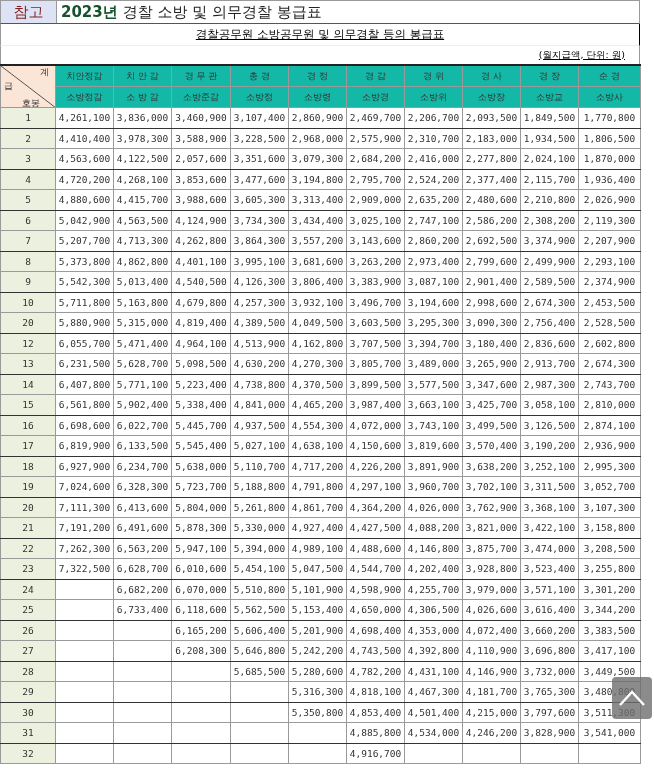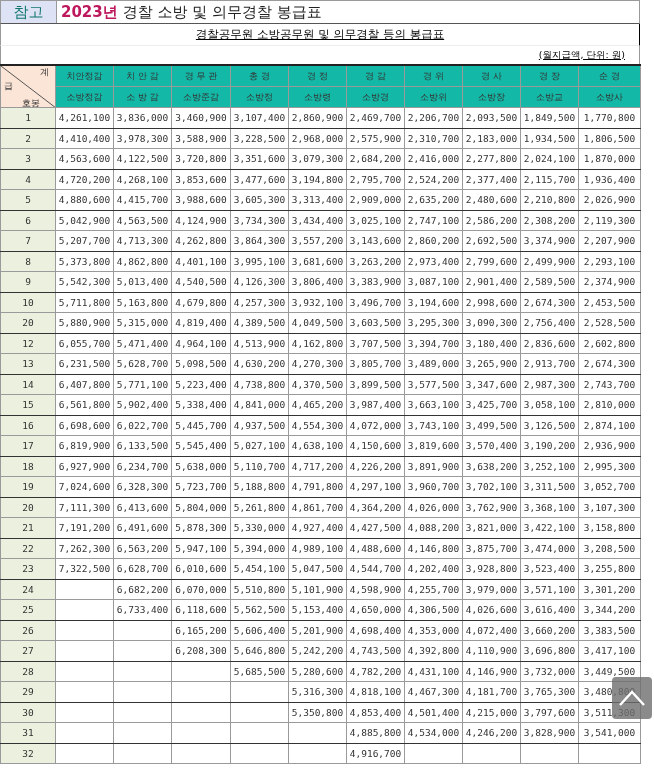--- a/index.html
+++ b/index.html
@@ -1,21 +1,21 @@
 <!DOCTYPE html>
 <html><head>
 <meta charset="utf-8">
 <style>
   html, body { margin:0; padding:0; background:#ffffff; }
   body { width:654px; height:771px; overflow:hidden; position:relative; font-family:"DejaVu Sans", sans-serif; }
   .wrap { position:absolute; left:0; top:0; width:640px; }
   .title-row { display:flex; height:24px; border:1px solid #9a9a9a; border-bottom:1px solid #555; box-sizing:border-box; }
-  .title-tag { width:55px; background:#dde3f4; color:#0f766e; font-size:15px; display:flex; align-items:center; justify-content:center; border-right:1px solid #9a9a9a; }
+  .title-tag { width:55px; background:#dde3f4; color:#7f1d1d; font-size:15px; display:flex; align-items:center; justify-content:center; border-right:1px solid #9a9a9a; }
   .title-main { flex:1; font-size:15px; display:flex; align-items:center; padding-left:4px; color:#222; }
-  .title-year { color:#be185d; font-weight:bold; margin-right:5px; }
+  .title-year { color:#14532d; font-weight:bold; margin-right:5px; }
   .subtitle-row { height:22px; display:flex; align-items:center; justify-content:center; font-size:11.5px; border-left:1px solid #9a9a9a; border-right:1px solid #000000; box-sizing:border-box; border-bottom:1px solid #eee; }
   .subtitle-row span { text-decoration:underline; }
   .unit-row { height:18px; display:flex; align-items:center; justify-content:flex-end; font-size:9.5px; padding-right:14px; border-left:1px solid #9a9a9a; border-right:1px solid #9a9a9a; box-sizing:border-box; }
   .unit-row span { text-decoration:underline; }
   table { border-collapse:collapse; table-layout:fixed; width:640px; font-family:"DejaVu Sans Mono", monospace; }
   th, td { border:1px solid #9a9a9a; padding:0; font-size:9.5px; text-align:center; color:#333; overflow:hidden; white-space:nowrap; }
   thead th { background:#14b8a6; font-weight:normal; font-family:"DejaVu Sans", sans-serif; font-size:9px; height:20px; }
   thead tr:first-child th { border-top:2px solid #222; }
   .corner { position:relative; background:#fbe5d6; }
   .corner svg { position:absolute; left:0; top:0; }
@@ -117,21 +117,21 @@
           <td>2,575,900</td>
           <td>2,310,700</td>
           <td>2,183,000</td>
           <td>1,934,500</td>
           <td>1,806,500</td>
         </tr>
         <tr class="thick">
           <td class="grade">3</td>
           <td>4,563,600</td>
           <td>4,122,500</td>
-          <td>3,720,800</td>
+          <td>2,057,600</td>
           <td>3,351,600</td>
           <td>3,079,300</td>
           <td>2,684,200</td>
           <td>2,416,000</td>
           <td>2,277,800</td>
           <td>2,024,100</td>
           <td>1,870,000</td>
         </tr>
         <tr>
           <td class="grade">4</td>

